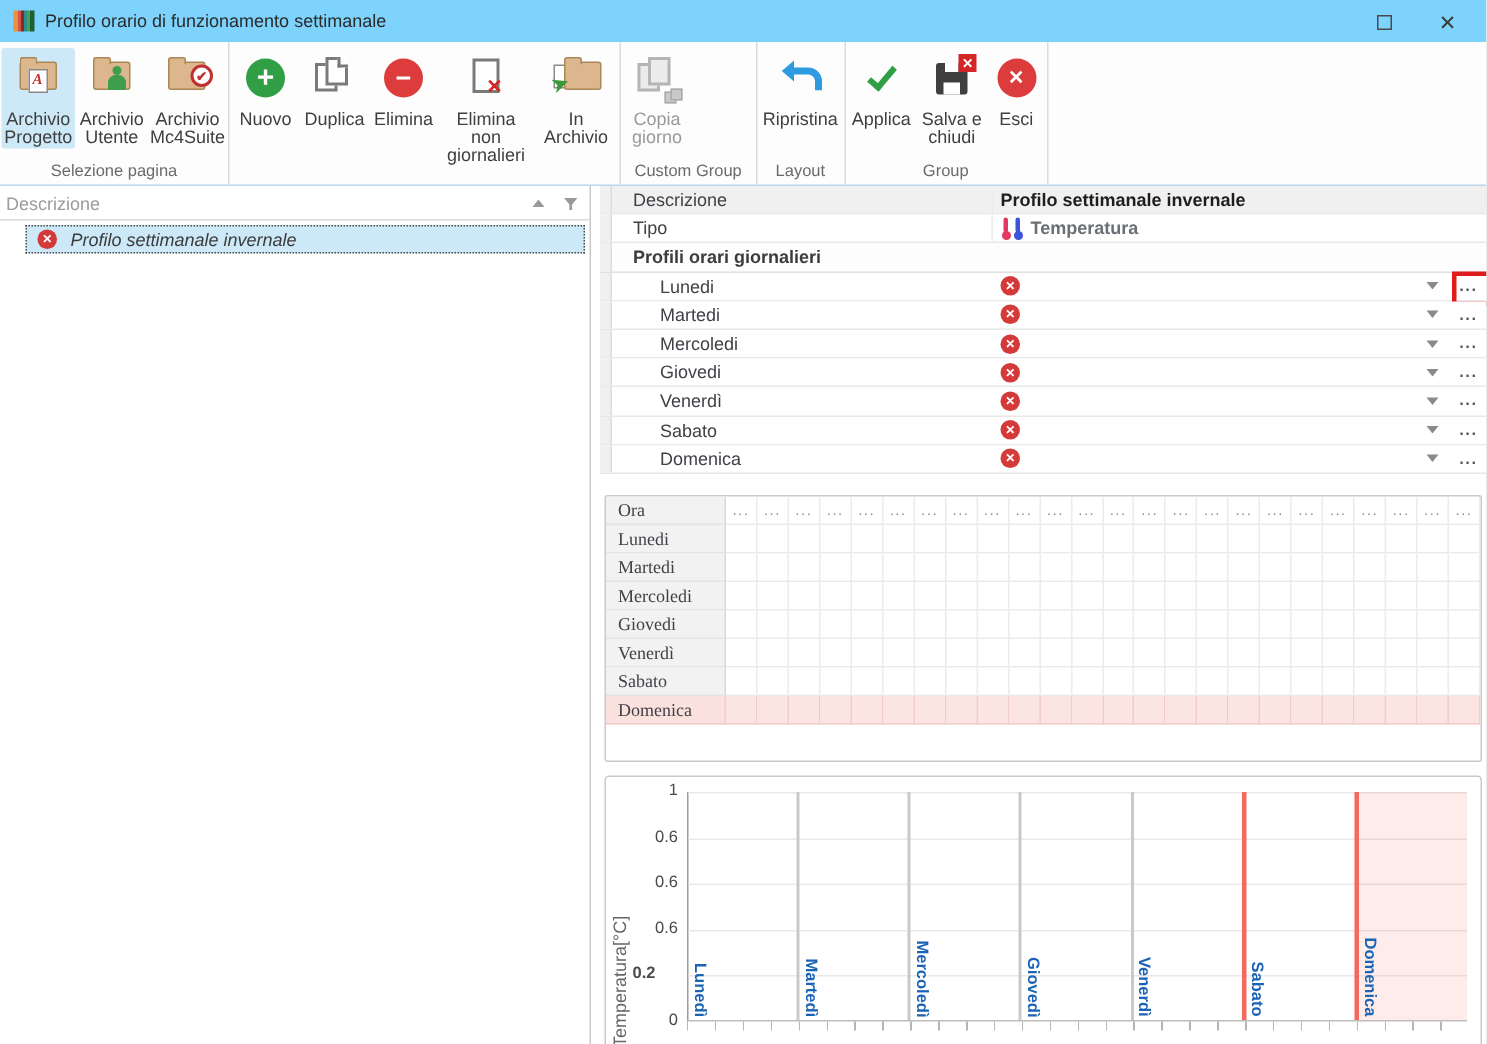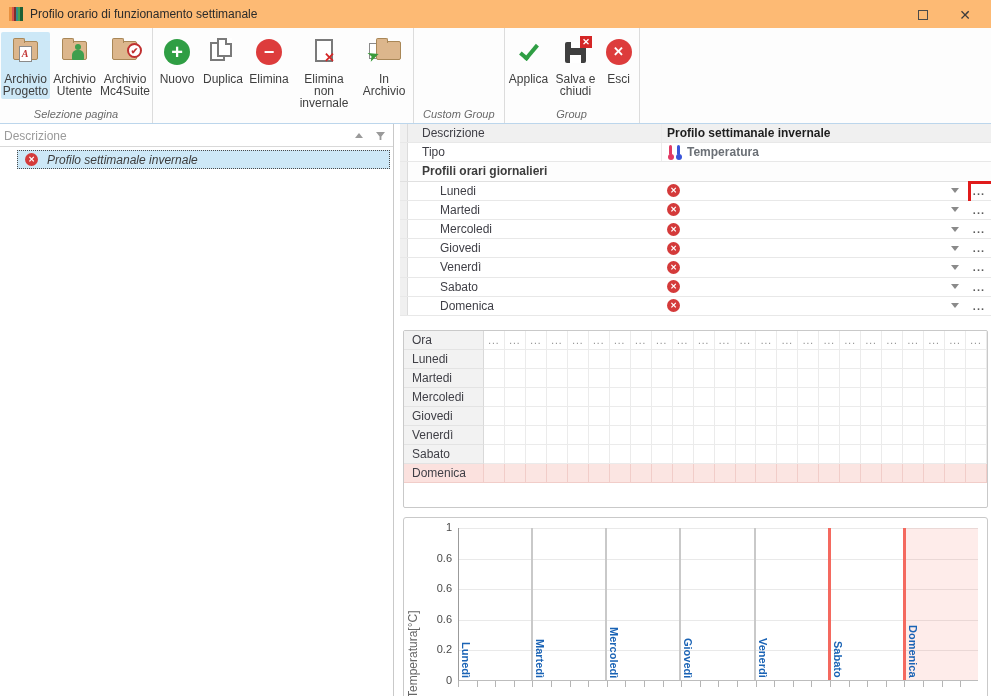--- a/index.html
+++ b/index.html
@@ -1,35 +1,35 @@
 <!DOCTYPE html>
 <html><head>
 <meta charset="utf-8">
 <style>
   * { margin:0; padding:0; box-sizing:border-box; }
   body { font-family:"Liberation Sans", sans-serif; background:#fff; }
   .window { position:relative; width:991px; height:696px; overflow:hidden; background:#fff;
             outline:1px solid #b5b5b5; font-size:12px; color:#3c3c3c; }
 
   
-  .titlebar { position:absolute; left:0; top:0; width:100%; height:28px; background:#fdba74; }
+  .titlebar { position:absolute; left:0; top:0; width:100%; height:28px; background:#7dd3fc; }
   .app-icon { position:absolute; left:9px; top:7px; width:14px; height:14px;
       background:linear-gradient(90deg,#e8913f 0 3px,#d9534a 3px 5px,#7a2f2f 5px 7px,#2e8f8a 7px 9px,#49a24f 9px 11px,#1e5f35 11px 14px); }
   .title-text { position:absolute; left:30px; top:7px; font-size:12px; color:#2b2b2b; }
   .win-btn { position:absolute; top:4px; width:32px; height:22px; display:flex; align-items:center; justify-content:center; cursor:default; }
   .btn-max { right:52px; } .btn-close { right:10px; }
   .max-glyph { width:10px; height:10px; border:1.4px solid #4a4a4a; }
   .close-glyph { font-size:14px; color:#3c3c3c; line-height:1; }
 
   
   .ribbon { position:absolute; left:0; top:28px; width:100%; height:96px; background:#fdfdfd;
             border-bottom:1px solid #bcd6ec; display:flex; align-items:stretch; }
   .rgroup { display:flex; flex-direction:column; border-right:1px solid #dcdcdc; padding:0 1px; }
   .rbuttons { display:flex; flex:1; align-items:flex-start; padding-top:4px; }
-  .rgroup-label { text-align:center; font-size:11px; color:#6a6a6a; padding:1px 8px 3px 8px;font-style:italic; }
+  .rgroup-label { text-align:center; font-size:11px; color:#6a6a6a; padding:1px 8px 3px 8px; }
   .rbtn { position:relative; display:flex; flex-direction:column; align-items:center; padding:3px 2px 2px 2px;
           border-radius:2px; cursor:pointer; }
   .rbtn.selected { background:#cde8f7; }
   .rbtn .rlabel { font-size:12px; color:#3f3f3f; text-align:center; line-height:12px; margin-top:4px; }
   .rbtn.disabled .rlabel { color:#9a9a9a; }
   .ricon { width:34px; height:34px; position:relative; display:flex; align-items:center; justify-content:center; }
   .rbtn.annotated::after { content:""; position:absolute; left:-3px; right:-3px; top:-3px; bottom:-12px;
           border:3px solid #e01b1b; pointer-events:none; }
 
   
@@ -109,21 +109,21 @@
             border:3px solid #e01b1b; }
   .pvalue .spacer { flex:1; }
 
   
   .week-table { position:absolute; left:403px; top:330px; width:585px; height:178px;
             border:1px solid #c9c9c9; border-radius:2px; background:#fff; overflow:hidden; }
   .wt-title { height:24px; display:flex; align-items:center; justify-content:center; color:#3c3c3c;
             font-size:12.5px; border-bottom:1px solid #dcdcdc; background:#fbfbfb; }
   .wt-row { display:grid; grid-template-columns:80px repeat(24, 1fr); height:19px; }
   .wt-label { background:#f2f2f2; border-right:1px solid #d9d9d9; border-bottom:1px solid #e3e3e3;
-            display:flex; align-items:center; padding-left:8px; color:#3f3f46; }
+            display:flex; align-items:center; padding-left:8px; color:#3f3f46;font-family:Liberation Serif, serif; }
   .wt-cell { border-right:1px solid #ebebeb; border-bottom:1px solid #ebebeb; display:flex; align-items:center; justify-content:center; }
   .wt-hour { color:#8a8a8a; font-size:10px; letter-spacing:1px; }
   .wt-row.pink .wt-label { background:#fbe1de; border-color:#f1cdc9; }
   .wt-row.pink .wt-cell { background:#fbe5e2; border-color:#f1cdc9; }
 
   
   .chart-panel { position:absolute; left:403px; top:517px; width:585px; height:196px;
             border:1px solid #c9c9c9; border-radius:3px; background:#fff; }
   .y-title { position:absolute; left:2px; top:30px; height:150px; writing-mode:vertical-rl; transform:rotate(180deg);
             display:flex; align-items:center; color:#666; font-size:12px; }
@@ -210,39 +210,61 @@
               <span class="circle-icon circle-red">−</span>
             </div>
           <div class="rlabel">Elimina</div>
         </div>
         <div class="rbtn" style="width:64px">
           <div class="ricon">
             <span class="page-shape" style="left:8px;top:4px;width:18px;height:23px;">
                 <span class="page-x">✕</span>
               </span>
           </div>
-          <div class="rlabel">Elimina non invernale</div>
+          <div class="rlabel">Elimina non giornalieri</div>
         </div>
         <div class="rbtn" style="width:56px">
           <div class="ricon">
             <span class="mini-page" style="left:2px;top:8px;"></span>
               <span class="folder" style="left:9px;"></span>
               <span class="arrow-in">➤</span>
           </div>
           <div class="rlabel">In Archivio</div>
         </div>
       </div>
     </div>
 
     <div class="rgroup">
       <div class="rbuttons">
+        <div class="rbtn disabled" style="width:46px">
+          <div class="ricon pages-gray">
+            <span class="page-shape page-back"></span>
+              <span class="page-shape page-front"></span>
+              <span class="cubes"></span>
+          </div>
+          <div class="rlabel">Copia giorno</div>
+        </div>
       </div>
       <div class="rgroup-label">Custom Group</div>
     </div>
 
+    <div class="rgroup">
+      <div class="rbuttons">
+        <div class="rbtn" style="width:56px">
+          <div class="ricon">
+            <svg width="28" height="26" viewBox="0 0 24 22">
+              <path d="M8 1 L1 7 L8 13 Z" fill="#2e9be0"></path>
+              <path d="M5 7 h11 a6 6 0 0 1 6 6 v5" fill="none" stroke="#2e9be0" stroke-width="4"></path>
+            </svg>
+          </div>
+          <div class="rlabel">Ripristina</div>
+        </div>
+      </div>
+      <div class="rgroup-label">Layout</div>
+    </div>
 
     <div class="rgroup">
       <div class="rbuttons">
         <div class="rbtn" style="width:46px">
           <div class="ricon">
               <span class="check-glyph"></span>
             </div>
           <div class="rlabel">Applica</div>
         </div>
         <div class="rbtn" style="width:48px">
@@ -589,21 +611,21 @@
           <div class="wt-cell"></div>
           <div class="wt-cell"></div>
         </div>
       </div>
   </div>
 
   <div class="chart-panel">
     <div class="y-title">Temperatura[°C]</div>
     <div id="yticks">
         <div class="ytick" style="left: 18px; top: 156px;">0</div>
-        <div class="ytick" style="left: 18px; top: 125.4px;">0.2</div>
+        <div class="ytick" style="left: 3px; top: 125.4px; font-weight: bold;">0.2</div>
         <div class="ytick" style="left: 18px; top: 94.8px;">0.6</div>
         <div class="ytick" style="left: 18px; top: 64.2px;">0.6</div>
         <div class="ytick" style="left: 18px; top: 33.6px;">0.6</div>
         <div class="ytick" style="left: 18px; top: 3px;">1</div>
       </div>
     <div class="plot">
       <div id="hgrids">
           <div class="hgrid" style="top: 122.4px;"></div>
           <div class="hgrid" style="top: 91.8px;"></div>
           <div class="hgrid" style="top: 61.2px;"></div>

